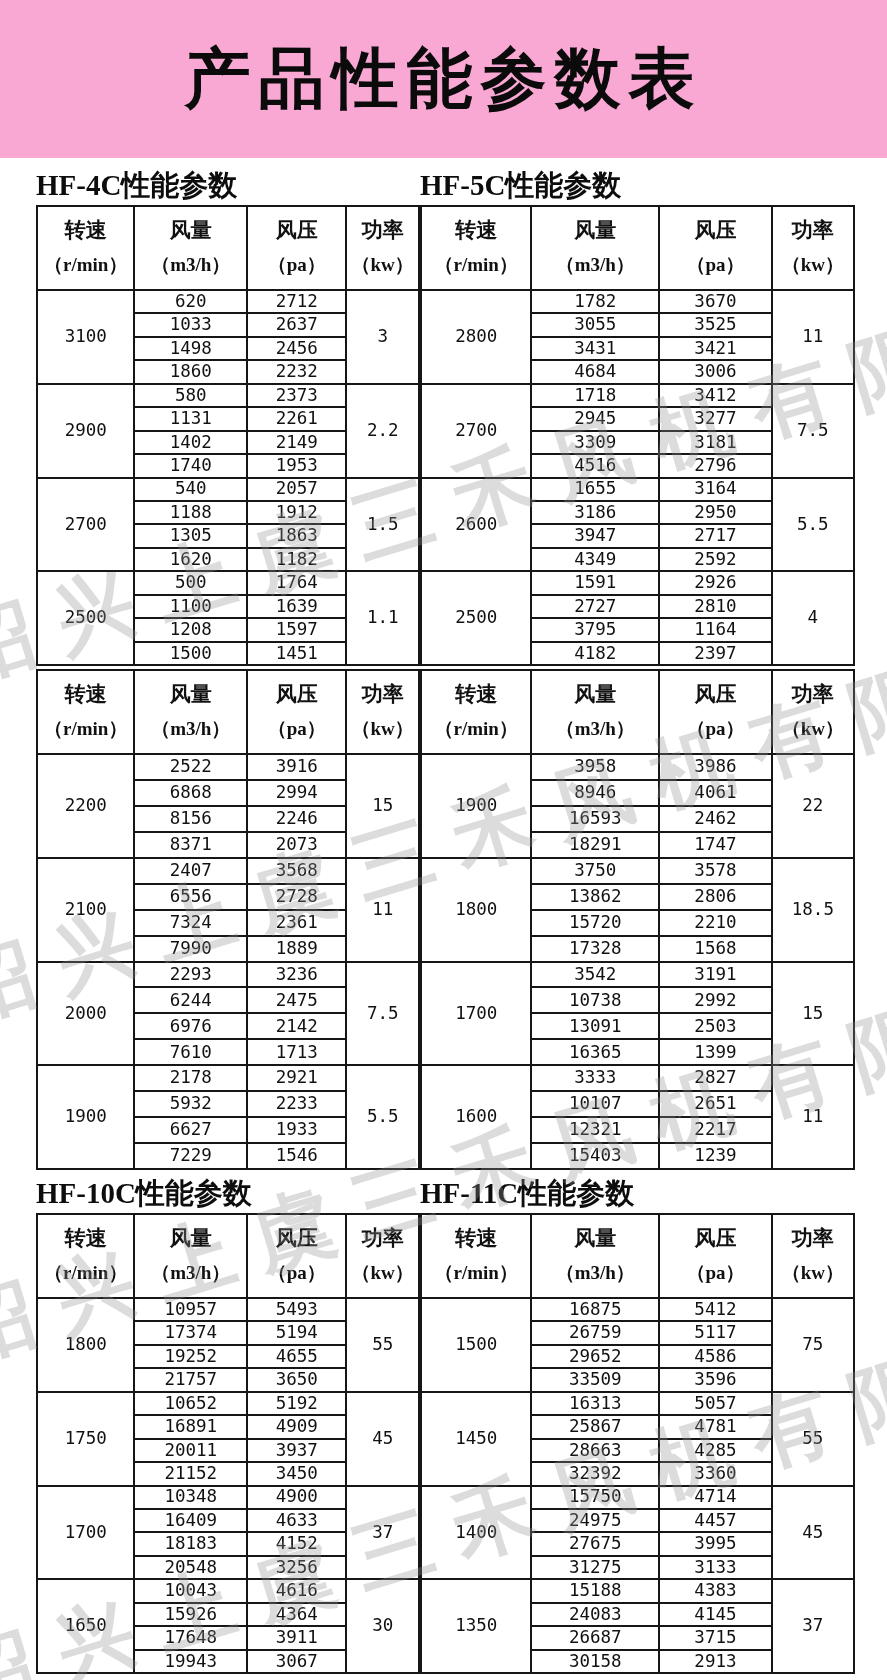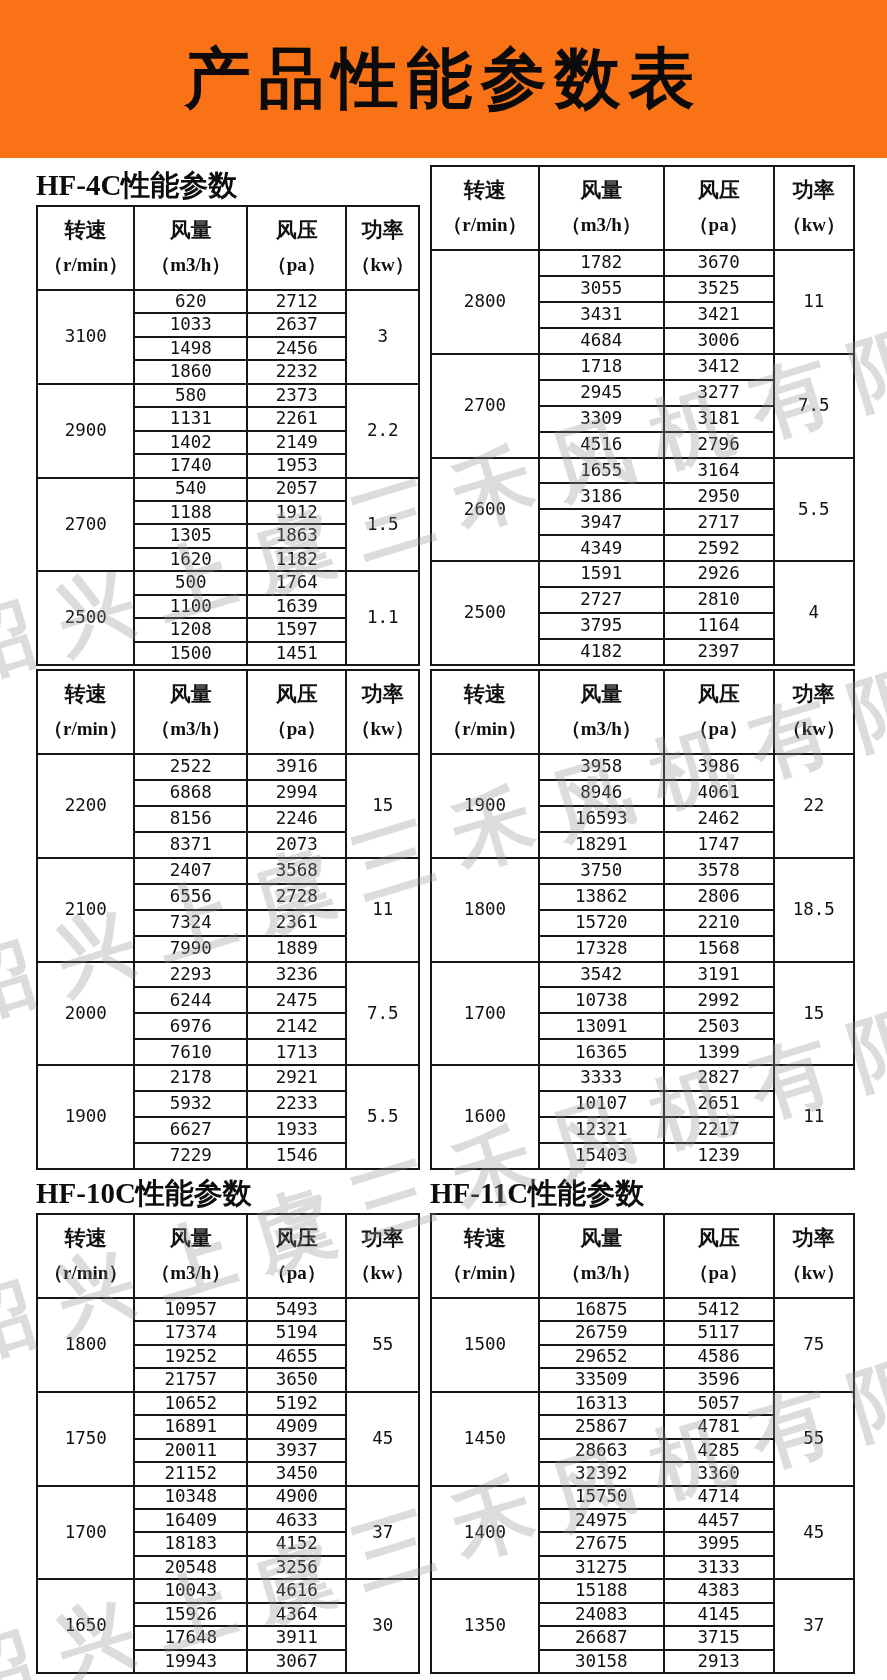--- a/index.html
+++ b/index.html
@@ -3,35 +3,35 @@
 <meta charset="utf-8">
 <style>
   html,body{margin:0;padding:0;}
   body{
     width:887px;height:1680px;overflow:hidden;background:#ffffff;
     font-family:"DejaVu Sans Mono","Liberation Mono",monospace;
     color:#111;
   }
   .page{width:887px;height:1680px;display:flex;flex-direction:column;}
   .banner{
-    height:158px;flex:0 0 158px;background:#f97316;
+    height:158px;flex:0 0 158px;background:#f9a8d4;
     display:flex;align-items:center;justify-content:center;
   }
   .banner h1{
     margin:0;font-family:"Liberation Sans","DejaVu Sans",sans-serif;
     font-weight:bold;font-size:66px;letter-spacing:8px;color:#0b0b0b;
   }
   .sheet{
     position:relative;flex:1 1 auto;
     padding:4px 32px 6px 36px;box-sizing:border-box;
   }
   .tables-grid{
     position:relative;z-index:1;height:100%;
     display:grid;grid-template-columns:384px 1fr;
-    grid-template-rows:repeat(3,1fr);column-gap:10px;
+    grid-template-rows:repeat(3,1fr);
   }
   .section{display:flex;flex-direction:column;min-height:0;padding-top:3px;}
   .section-title{
     font-family:"Liberation Serif","DejaVu Serif",serif;
     font-weight:bold;font-size:29px;line-height:40px;height:40px;
     white-space:nowrap;color:#0d0d0d;
   }
   table.spec-table{
     border-collapse:collapse;width:100%;flex:1 1 auto;
     table-layout:fixed;
@@ -157,20 +157,21 @@
                 <td>1597</td>
               </tr>
               <tr>
                 <td>1500</td>
                 <td>1451</td>
               </tr>
             </tbody>
           </table>
         </section>
         <section class="section">
+          <div class="section-title">HF-5C性能参数</div>
           <table class="spec-table">
             <colgroup>
               <col style="width: 25.5%;">
               <col style="width: 29.5%;">
               <col style="width: 26%;">
               <col style="width: 19%;">
             </colgroup>
             <thead>
               <tr>
                 <th><span>转速</span><br><span class="sub">（r/min）</span></th>

